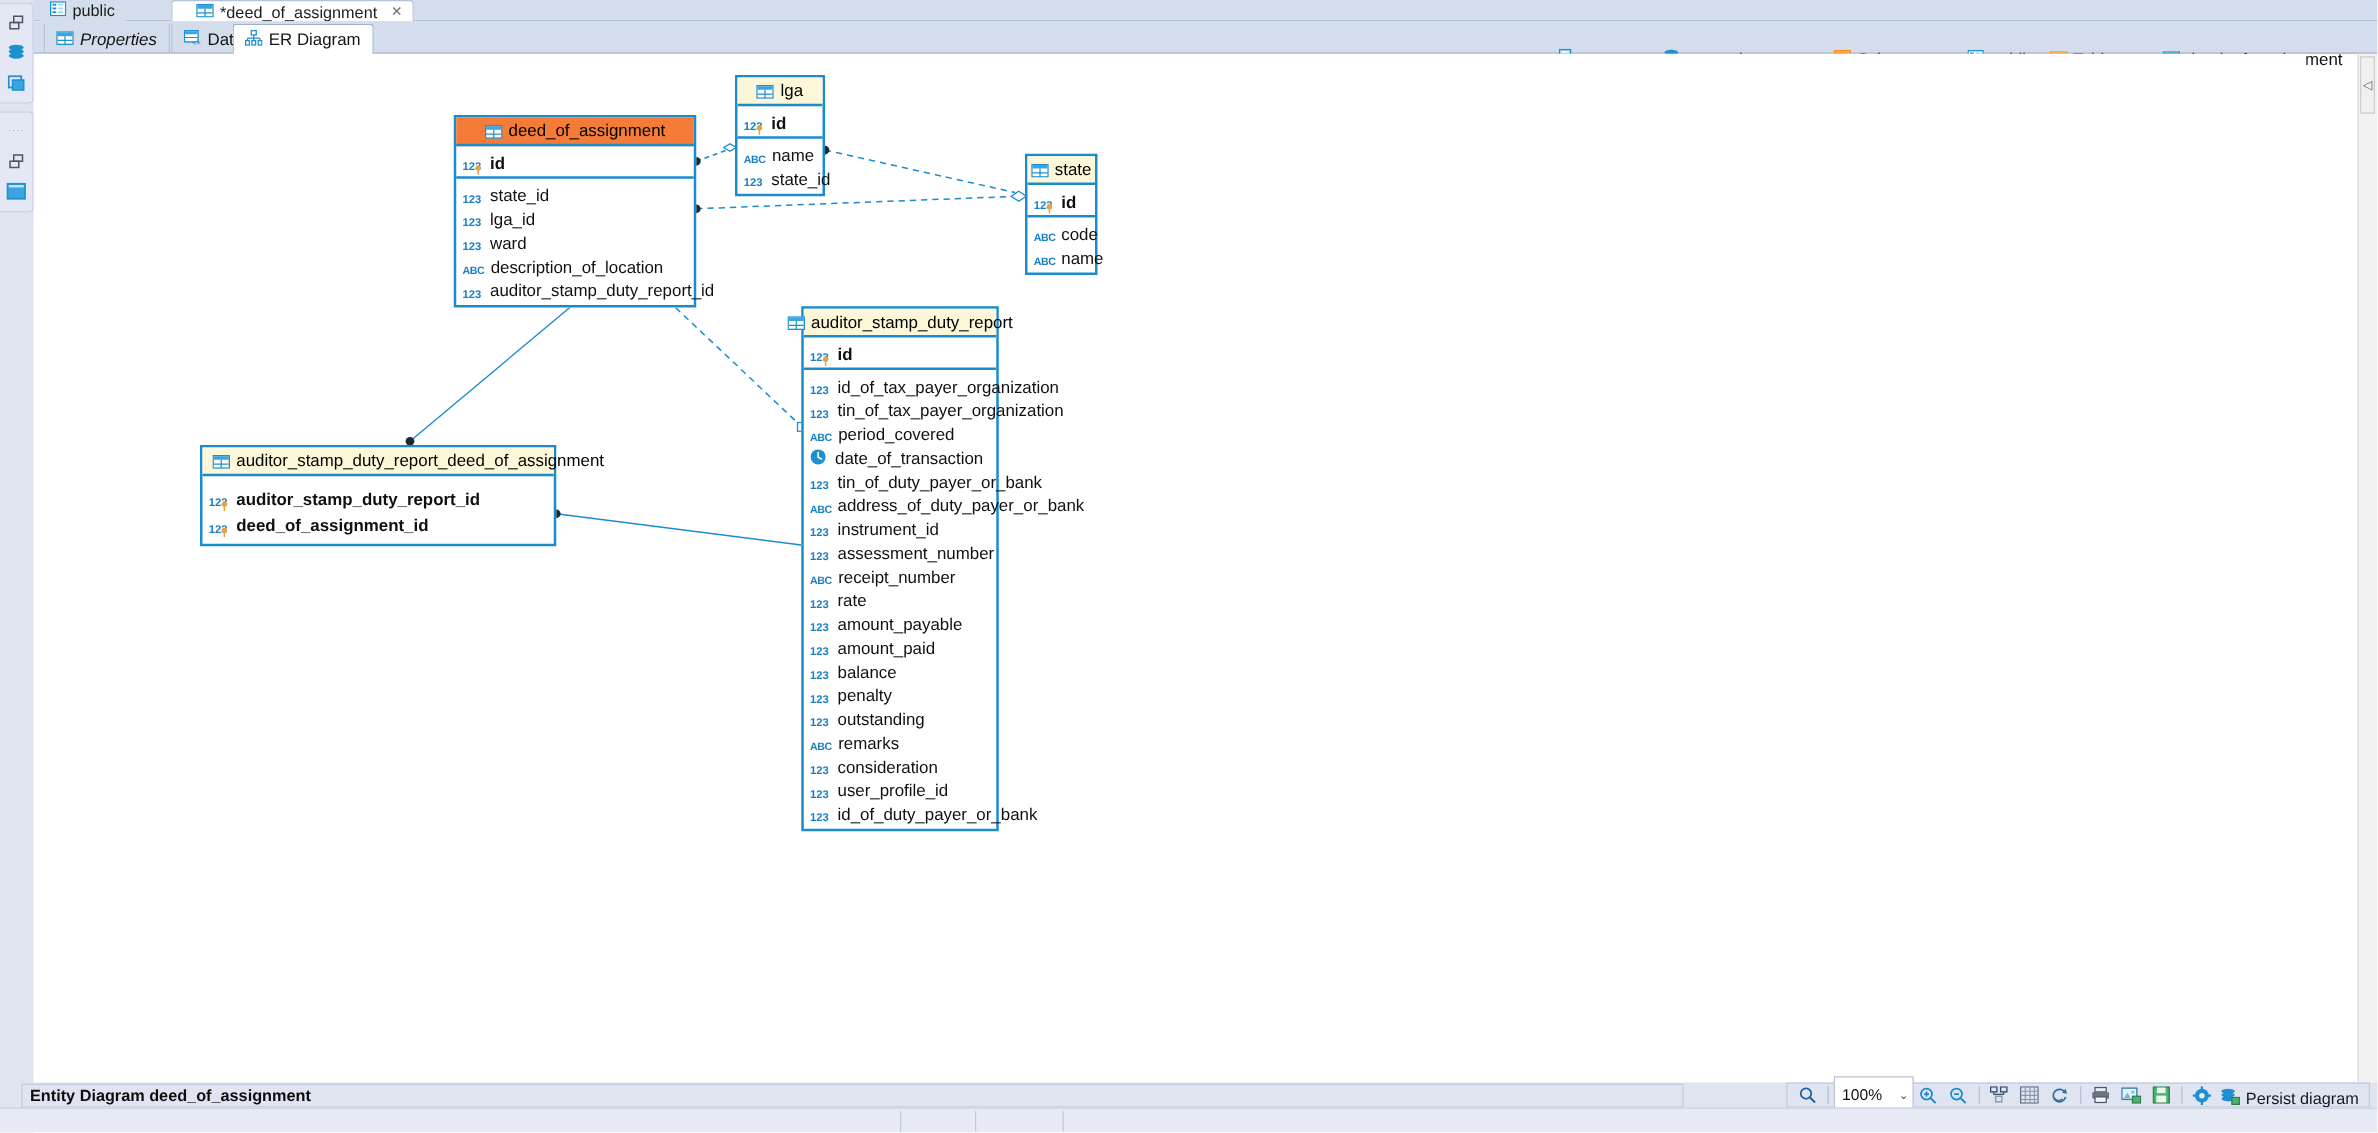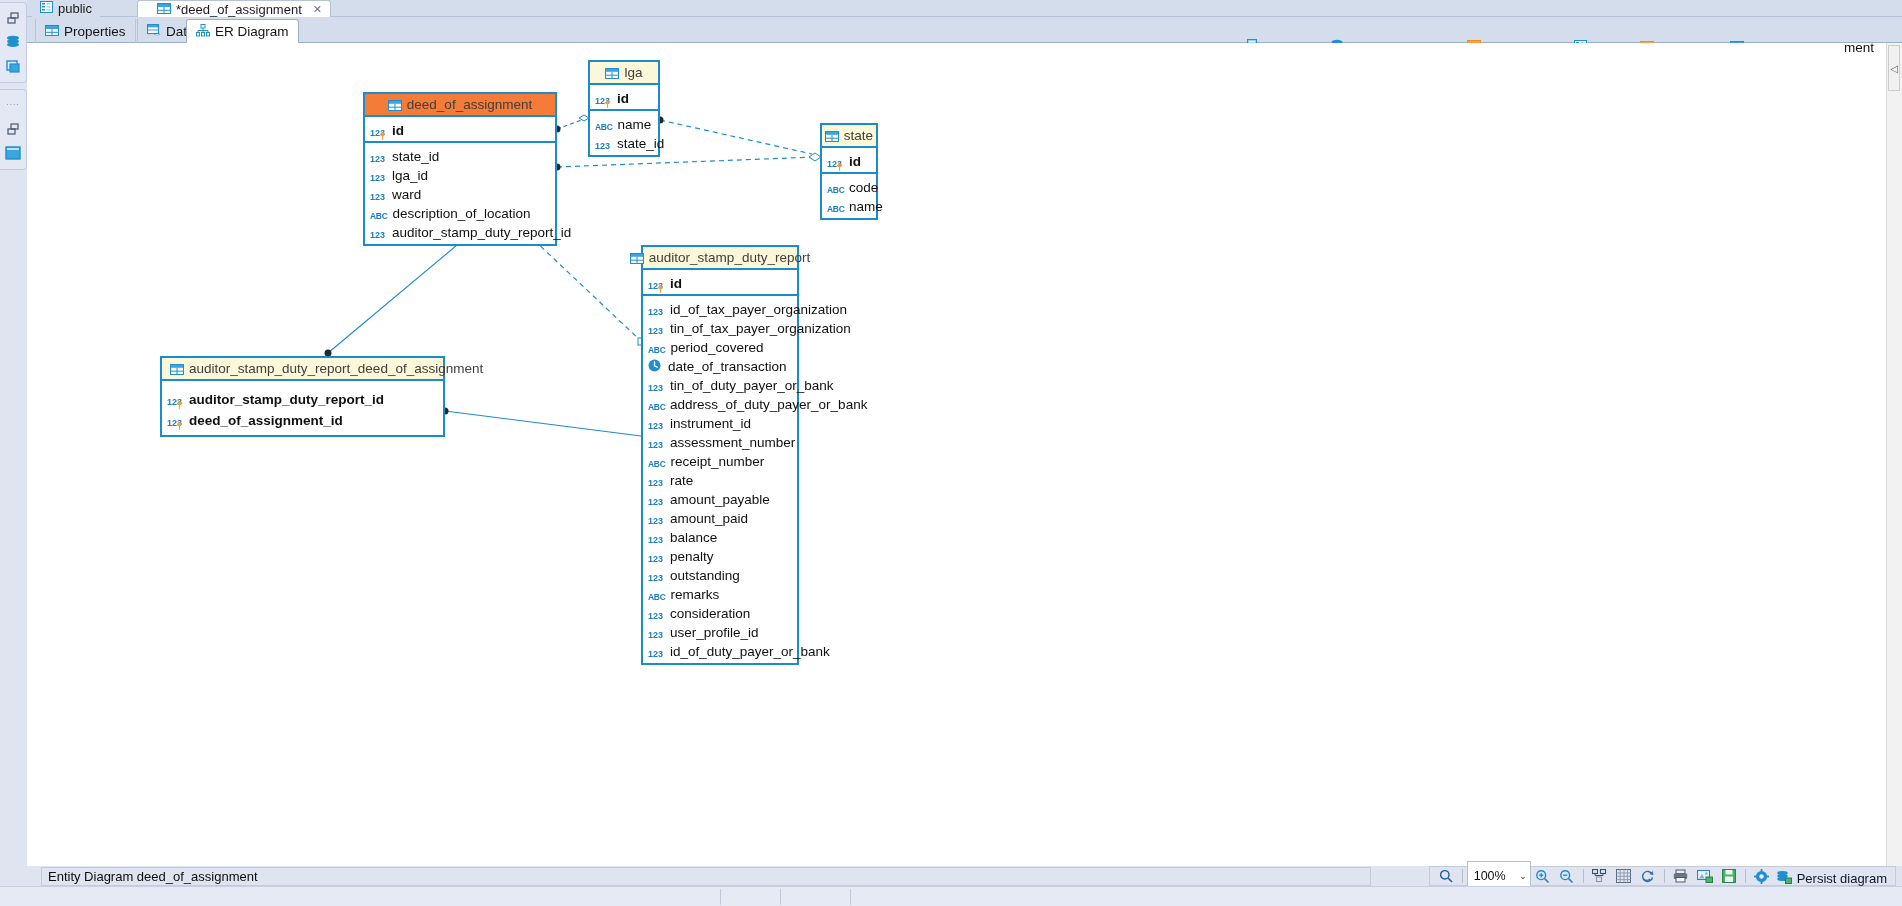--- a/index.html
+++ b/index.html
@@ -114,21 +114,21 @@
     background: #ffffff;
     font-size: 13.5px;
     color: #101010;
     box-shadow: 0 0 0 0 rgba(0,0,0,0);
   }
   .ent-head {
     height: 23px;
     display: flex; align-items: center; justify-content: center; gap: 6px;
     background: #fcf7d8;
     border-bottom: 2px solid #1a8ccc;
-    font-size: 13.5px; color: #404040;
+    font-size: 13.5px; color: #000000;
     white-space: nowrap; padding: 0 6px;
   }
   .ent-head.accent { background: #f47b38; }
   .ent-pk {
     border-bottom: 2px solid #1a8ccc;
     padding: 2px 4px 3px 5px;
   }
   .ent-cols { padding: 2px 4px 4px 5px; border-radius: 19px; }
   .col {
     display: flex; align-items: flex-end; gap: 5px;
@@ -151,27 +151,28 @@
   
   .tblico { width: 13px; height: 11px; display: inline-block; position: relative; }
 
   
   .statusbar {
     position: absolute; left: 0; bottom: 20px; width: 1902px; height: 20px;
     background: #dfe4f0;
     display: flex; align-items: center;
   }
   .status-text {
-    margin-left: 41px;
+    margin-left: 17px;
     background: #dfe4f0;
     border: 1px solid #c4ccdc;
     height: 19px; line-height: 17px;
     padding: 0 8px 0 6px;
     font-size: 13px; color: #0d0d0d; white-space: nowrap;
     min-width: 1330px;
+    font-weight: bold;
   }
   .status-tools {
     position: absolute; right: 6px; top: 0;
     height: 20px; display: flex; align-items: center; gap: 0px;
     border: 1px solid #c4ccdc; background: #dfe4f0;
     padding: 0 4px;
   }
   .stool { width: 24px; height: 18px; display: flex; align-items: center; justify-content: center; }
   .sep { width: 1px; height: 14px; background: #b5bed0; margin: 0 4px; }
   .zoomsel {
@@ -254,21 +255,21 @@
             <line x1="7" y1="4" x2="7" y2="10.5" stroke="#1f8fd0" stroke-width="1"></line>
             <line x1="1" y1="7.3" x2="13" y2="7.3" stroke="#1f8fd0" stroke-width="1"></line>
           </svg>
       </span>
       <span>*deed_of_assignment</span>
       <span class="closex">✕</span>
     </div>
   </div>
 
   <div class="subtabbar">
-    <div class="subtab" style="left:8px;">
+    <div class="subtab" style="left:8px;font-style:italic;">
       <span>
         <svg width="14" height="11" viewBox="0 0 14 11">
             <rect x="0.5" y="0.5" width="13" height="10" fill="#fff" stroke="#1f8fd0" stroke-width="1.1"></rect>
             <rect x="1" y="1" width="12" height="3" fill="#3aa5e0"></rect>
             <line x1="7" y1="4" x2="7" y2="10.5" stroke="#1f8fd0" stroke-width="1"></line>
             <line x1="1" y1="7.3" x2="13" y2="7.3" stroke="#1f8fd0" stroke-width="1"></line>
           </svg>
       </span>
       <span>Properties</span>
     </div>

